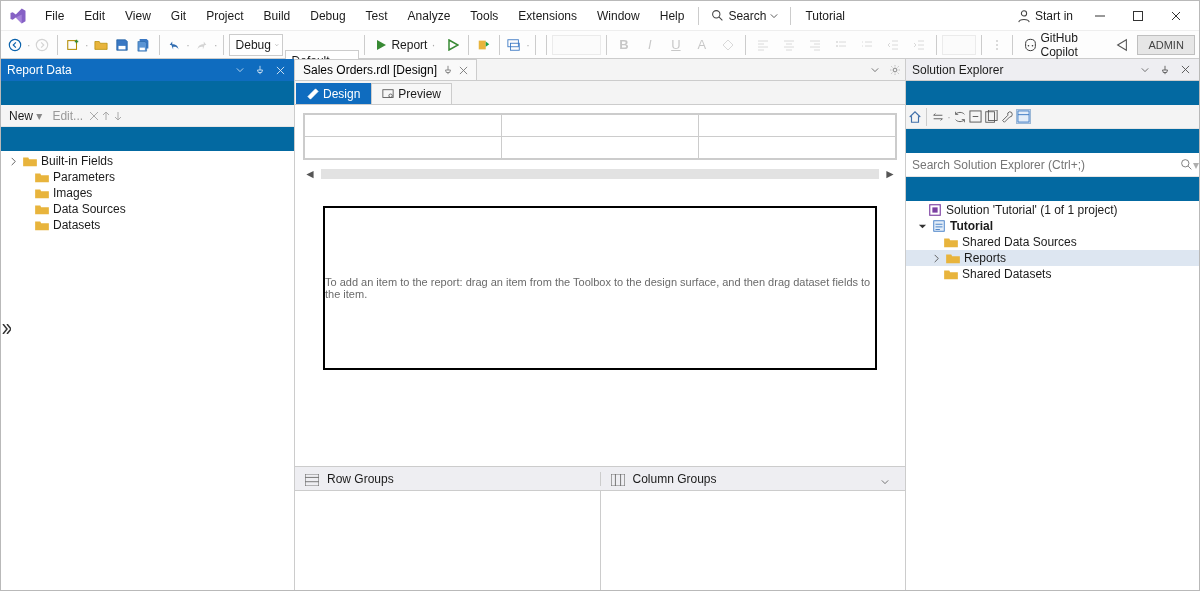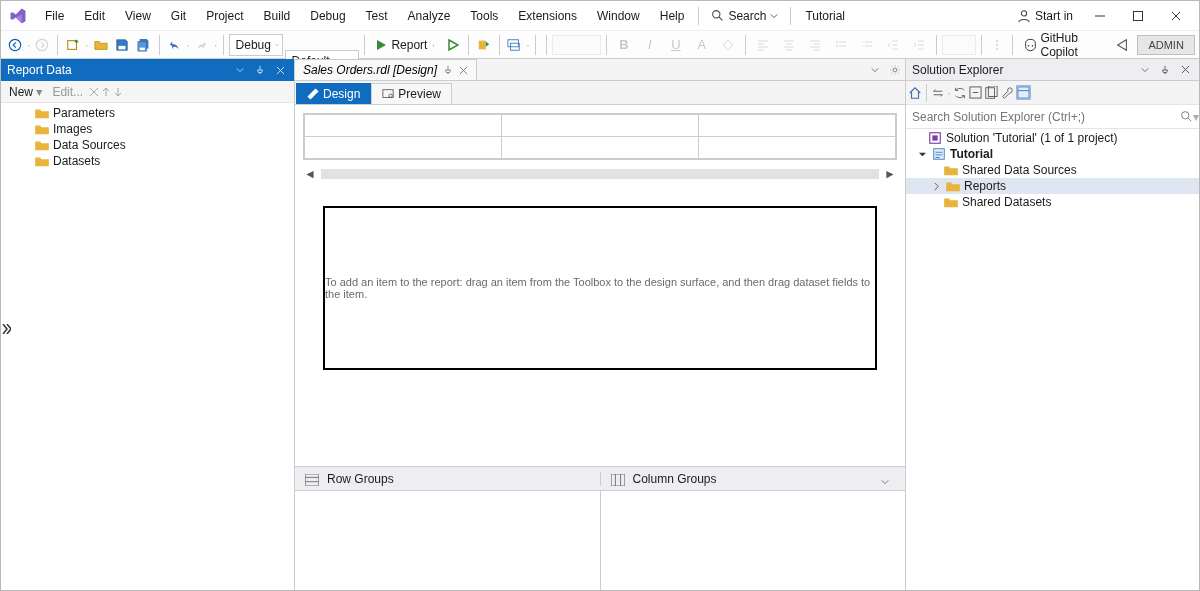--- a/index.html
+++ b/index.html
@@ -27,41 +27,41 @@
 .toolbar .start-btn { display: flex; align-items: center; gap: 4px; padding: 0 6px; height: 22px; }
 .toolbar .disabled { opacity: 0.35; }
 .toolbar .admin-btn { padding: 3px 10px; background: #e6e6e6; border: 1px solid #bfbfbf; font-size: 11px; color: #444; margin-left: 4px; }
 .toolbar .copilot { display: flex; align-items: center; gap: 4px; padding: 0 6px; font-size: 12px; }
 .toolbar .rspacer { flex: 1; }
 .toolbar .fmt-icons { display: flex; gap: 2px; }
 .toolbar .smallbox { width: 60px; height: 20px; border: 1px solid #ccc; background: #f9f9f9; }
 
 
 .main { flex: 1; display: flex; min-height: 0; }
-.panel { display: flex; flex-direction: column; background: #0369a1; }
+.panel { display: flex; flex-direction: column; background: #0369a1; gap: 24px; }
 .panel-header { height: 22px; background: #0f6cbf; color: #fff; display: flex; align-items: center; padding: 0 6px; font-size: 12px; gap: 4px; }
 .panel-header.light { background: #eeeef2; color: #1b1b1b; border-bottom: 1px solid #ccc; }
 .panel-header .spacer { flex: 1; }
 .panel-header .hbtn { width: 16px; height: 16px; display: flex; align-items: center; justify-content: center; opacity: 0.85; }
 
 
 .reportdata { width: 294px; border-right: 1px solid #ccc; }
 .rd-tool { height: 22px; background: #f5f5f5; display: flex; align-items: center; padding: 0 4px; gap: 2px; border-bottom: 1px solid #e5e5e5; }
 .rd-tool .lbl { font-size: 12px; padding: 2px 4px; }
 .rd-tool .lbl.dis { color: #999; }
 .tree { flex: 1; background: #fff; padding: 2px 0; overflow: auto; }
 .tree-item { display: flex; align-items: center; height: 16px; padding: 0 4px; font-size: 12px; gap: 4px; }
 .tree-item .expander { width: 12px; display: flex; justify-content: center; }
 .folder-icon { width: 14px; height: 12px; }
 
 
 .editor { flex: 1; display: flex; flex-direction: column; min-width: 0; }
 .doctabs { height: 22px; background: #f4f4f4; border-bottom: 1px solid #ccc; display: flex; align-items: stretch; }
 .doctab { display: flex; align-items: center; padding: 0 8px; gap: 6px; font-size: 12px; background: #f4f4f4; border-right: 1px solid #ccc; color: #555; }
-.doctab.active { background: #f9f9f9; border-top: 1px solid #ccc; color: #000; font-style: italic; }
+.doctab.active { background: #f9f9f9; border-top: 1px solid #ccc; color: #000; }
 .doctabs .spacer { flex: 1; }
 .doctabs .rbtn { width: 20px; display: flex; align-items: center; justify-content: center; }
 .modetabs { height: 24px; background: #f4f4f4; border-bottom: 1px solid #ccc; display: flex; align-items: stretch; padding-left: 1px; }
 .modetab { display: flex; align-items: center; gap: 4px; padding: 0 10px; font-size: 12px; border: 1px solid #ccc; border-bottom: none; margin-top: 2px; background: #f7f7f7; }
 .modetab.active { background: #0f6cbf; color: #fff; border-color: #0f6cbf; }
 .design-body { flex: 1; background: #fff; display: flex; flex-direction: column; min-height: 0; }
 .top-grid { padding: 8px 8px 0 8px; }
 .top-grid .gridwrap { border: 1px solid #ccc; }
 .top-grid table { width: 100%; border-collapse: collapse; table-layout: fixed; }
 .top-grid td { border: 1px solid #ccc; height: 22px; }
@@ -386,20 +386,31 @@
               <path d="M5 9V1M2 4l3-3 3 3" fill="none" stroke="#aaa"></path>
             </svg>
           </div>
         <div class="tbtn disabled">
             <svg width="10" height="10" viewBox="0 0 10 10">
               <path d="M5 1v8M2 6l3 3 3-3" fill="none" stroke="#aaa"></path>
             </svg>
           </div>
       </div>
       <div class="tree">
+        <div class="tree-item" style="padding-left:6px">
+          <span class="expander">
+              <svg width="9" height="9" viewBox="0 0 10 10">
+                <path d="M3 1l4 4-4 4" fill="none" stroke="#555"></path>
+              </svg>
+            </span>
+          <svg class="folder-icon" viewBox="0 0 16 14">
+              <path d="M0 3h6l1 2h9v8H0z" fill="#e8b43c"></path>
+            </svg>
+          <span>Built-in Fields</span>
+        </div>
         <div class="tree-item" style="padding-left:18px">
           <span class="expander"></span>
           <svg class="folder-icon" viewBox="0 0 16 14">
               <path d="M0 3h6l1 2h9v8H0z" fill="#e8b43c"></path>
             </svg>
           <span>Parameters</span>
         </div>
         <div class="tree-item" style="padding-left:18px">
           <span class="expander"></span>
           <svg class="folder-icon" viewBox="0 0 16 14">

